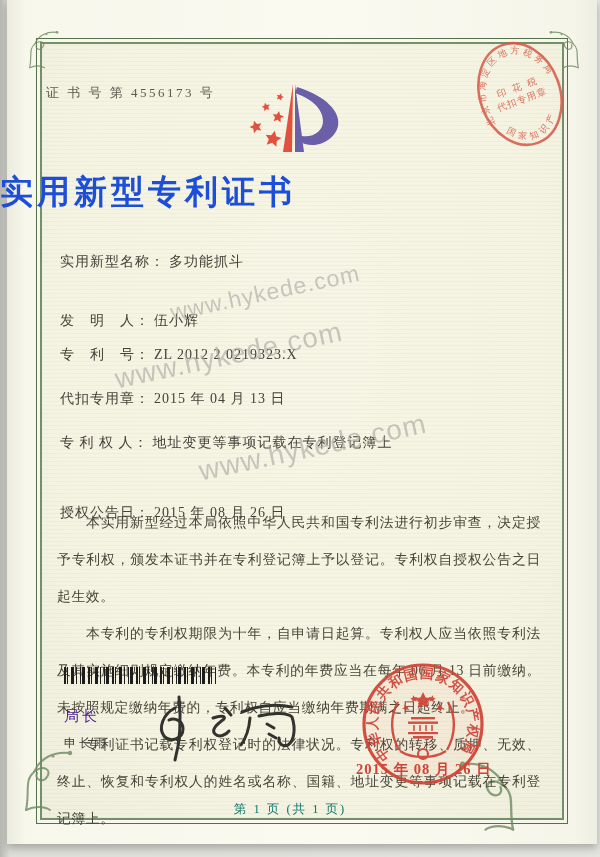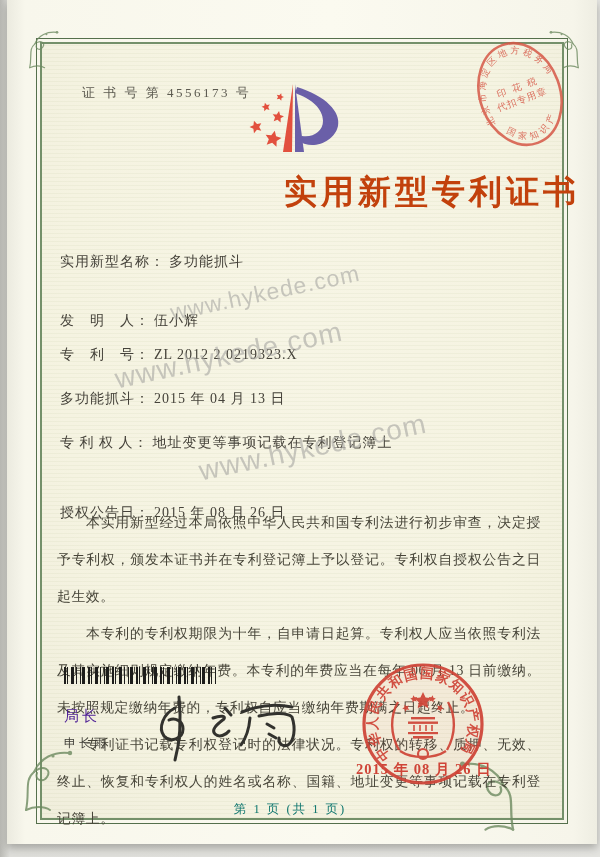--- a/index.html
+++ b/index.html
@@ -18,24 +18,24 @@
     border:1px solid #55704c;
   }
   .frame-inner{
     position:absolute;left:3px;top:3px;right:3px;bottom:3px;
     border:2px solid #74906a;
     background:
       repeating-linear-gradient(0deg, rgba(150,165,110,0.08) 0 1px, transparent 1px 4px),
       radial-gradient(ellipse at 50% 38%, #f7f5e5 0%, #f5f3e1 65%, #f0eedc 100%);
   }
   .abs{position:absolute;}
-  .cert-no{left:46px;top:84px;font-size:13px;letter-spacing:2.5px;color:#5c5a50;margin-left:36px;}
+  .cert-no{left:46px;top:84px;font-size:13px;letter-spacing:2.5px;color:#5c5a50;}
   .title{
-    left:0;top:170px;width:580px;text-align:right;
-    font-size:33px;letter-spacing:4px;color:#c2410c;font-weight:600;
+    left:0;top:170px;width:580px;text-align:left;
+    font-size:33px;letter-spacing:4px;color:#1d4ed8;font-weight:600;
   }
   .field-row{left:60px;font-size:14px;color:#45423a;letter-spacing:1px;white-space:nowrap;}
   .field-row .val{margin-left:4px;}
   .row1{top:253px}.row2{top:312px}.row3{top:346px}.row4{top:390px}.row5{top:434px}.row6{top:504px}
   .body-text{
     left:57px;top:504px;width:484px;
     font-size:13.8px;line-height:37px;letter-spacing:.6px;
     color:#474539;text-align:justify;
   }
   .body-text p{margin:0;text-indent:2.1em;}
@@ -125,21 +125,21 @@
   <polygon points="55,10 45,78 54,78" fill="#e2503e"></polygon>
   <polygon points="57,10 57,78 66,78" fill="#6a5fa8"></polygon>
   <path d="M59,13 C88,22 103,38 100,52 C97,66 80,74 67,70 C63,69 61,65 64,62 C75,64 85,57 85,47 C85,35 74,25 57,19 Z" fill="#6a5fa8"></path>
 </svg>
 
 <div class="abs title">实用新型专利证书</div>
 
 <div class="abs field-row row1"><span>实用新型名称：</span><span class="val">多功能抓斗</span></div>
 <div class="abs field-row row2"><span>发　明　人：</span><span class="val">伍小辉</span></div>
 <div class="abs field-row row3"><span>专　利　号：</span><span class="val">ZL 2012 2 0219323.X</span></div>
-<div class="abs field-row row4"><span>多功能抓斗：</span><span class="val">2015 年 04 月 13 日</span></div>
+<div class="abs field-row row4"><span>代扣专用章：</span><span class="val">2015 年 04 月 13 日</span></div>
 <div class="abs field-row row5"><span>专 利 权 人：</span><span class="val">地址变更等事项记载在专利登记簿上</span></div>
 <div class="abs field-row row6"><span>授权公告日：</span><span class="val">2015 年 08 月 26 日</span></div>
 
 <div class="abs wm wm1">www.hykede.com</div>
 <div class="abs wm wm2">www.hykede.com</div>
 <div class="abs wm wm3">www.hykede.com</div>
 
 <div class="abs body-text">
   <p>本实用新型经过本局依照中华人民共和国专利法进行初步审查，决定授予专利权，颁发本证书并在专利登记簿上予以登记。专利权自授权公告之日起生效。</p>
   <p>本专利的专利权期限为十年，自申请日起算。专利权人应当依照专利法及其实施细则规定缴纳年费。本专利的年费应当在每年 06 月 13 日前缴纳。未按照规定缴纳年费的，专利权自应当缴纳年费期满之日起终止。</p>

